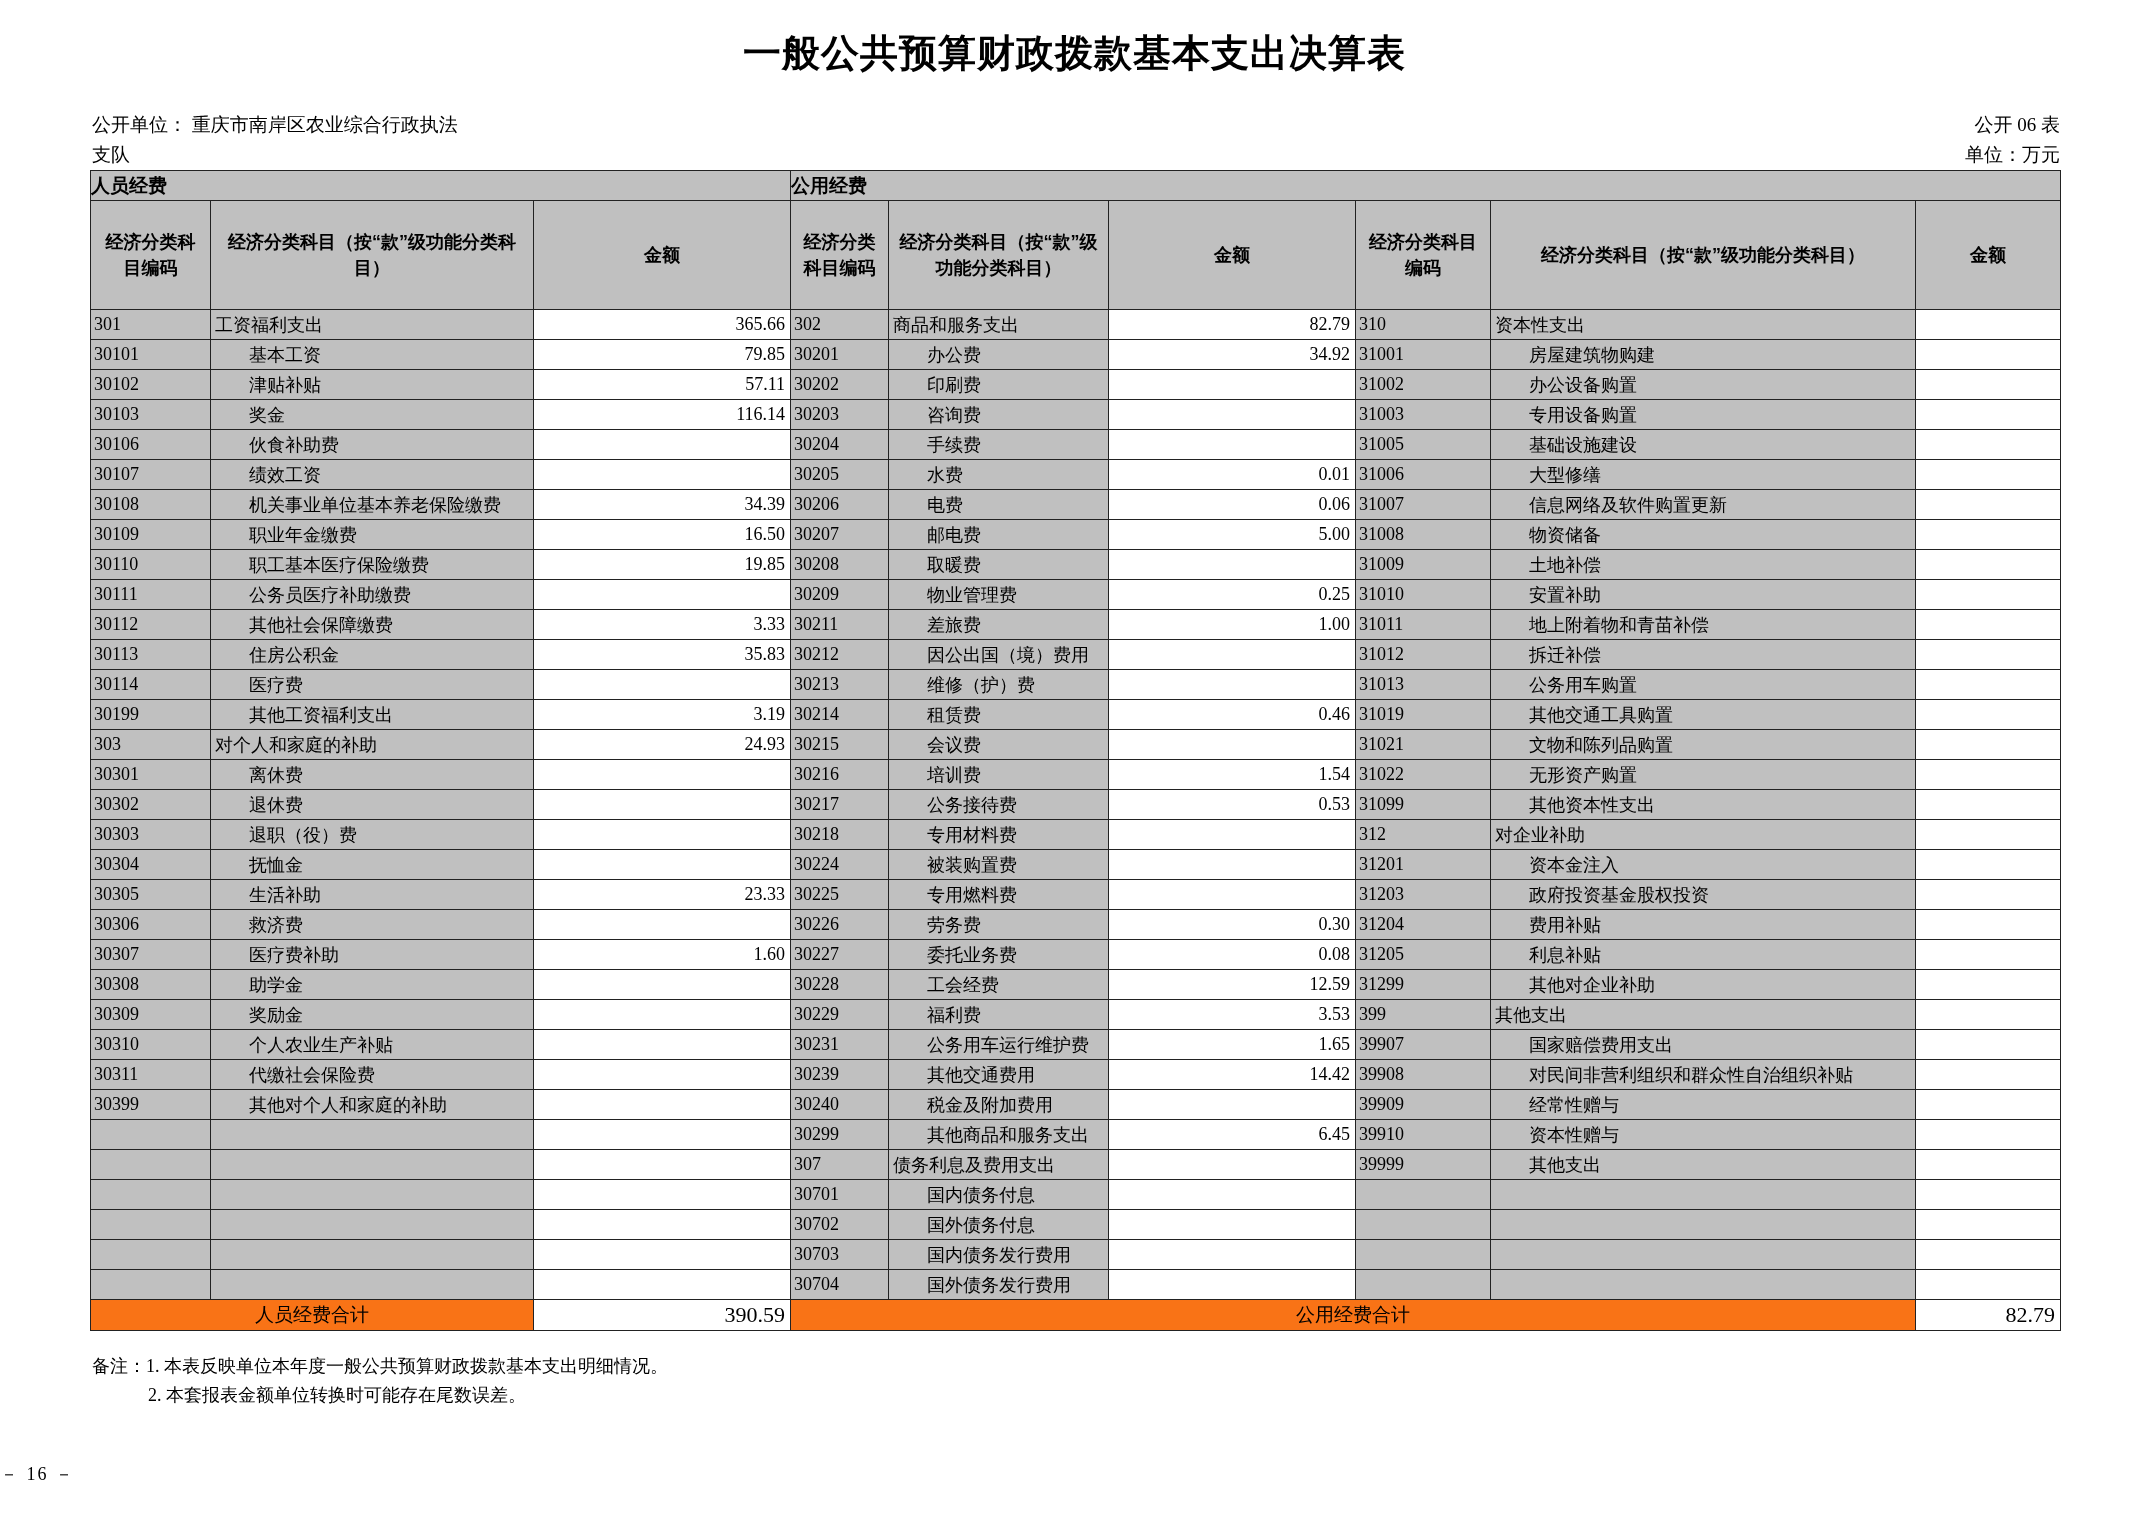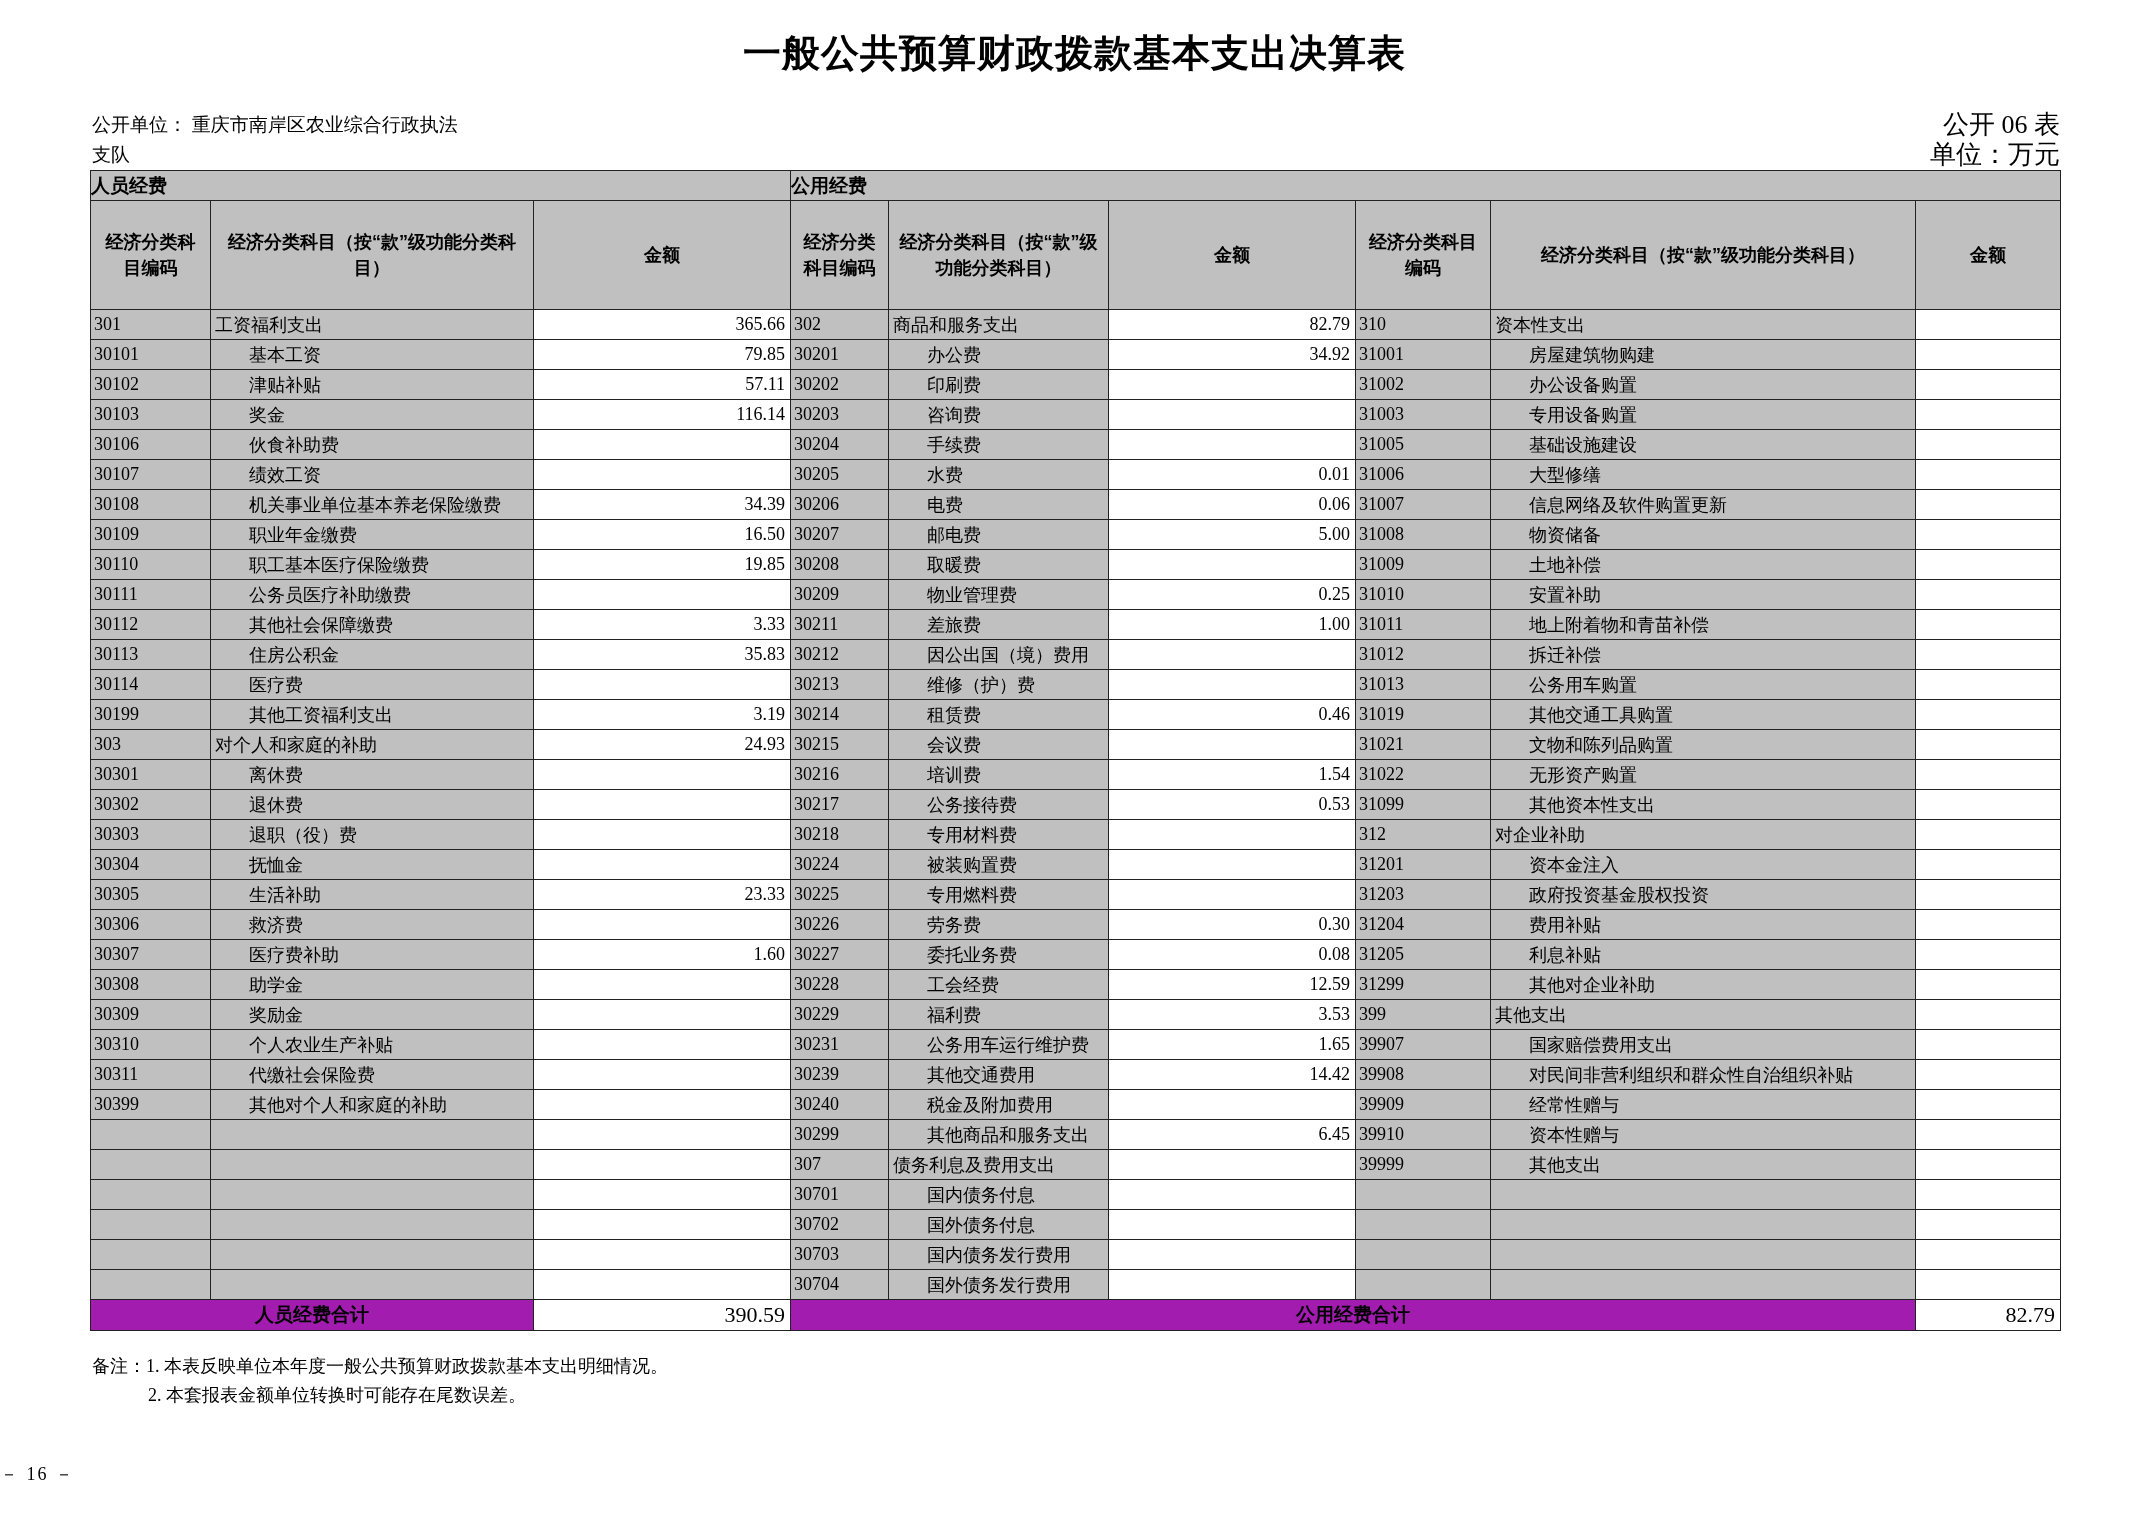--- a/index.html
+++ b/index.html
@@ -6,36 +6,36 @@
   body{
     width:2149px;height:1520px;position:relative;background:#ffffff;
     font-family:"Liberation Serif","DejaVu Serif",serif;color:#000;
   }
   .page-title{
     position:absolute;top:28px;left:0;width:2149px;text-align:center;
     font-family:Liberation Serif, serif;
     font-weight:bold;font-size:38px;letter-spacing:1px;
   }
   .meta-left{position:absolute;top:110px;left:92px;font-size:19px;line-height:30px;}
-  .meta-right{position:absolute;top:110px;right:89px;text-align:right;font-size:26px;line-height:30px;}
+  .meta-right{position:absolute;top:110px;right:89px;text-align:right;font-size:19px;line-height:30px;}
   .tbl-wrap{position:absolute;top:170px;left:90px;}
   table{border-collapse:collapse;table-layout:fixed;width:1970px;}
   td,th{border:1px solid #222;overflow:hidden;white-space:nowrap;font-size:18px;padding:0;}
   th{font-family:"Liberation Sans","DejaVu Sans",sans-serif;font-weight:bold;background:#c0c0c0;}
   .sec-row th{height:29px;font-size:19px;text-align:left;}
   .hdr-row th{height:108px;text-align:center;white-space:normal;line-height:26px;padding:0 6px;}
   tbody tr{height:30px;}
   td.code{background:#c0c0c0;text-align:left;padding-left:3px;}
   td.name{background:#c0c0c0;text-align:left;padding-left:4px;}
   td.name.indent{padding-left:38px;}
   td.amount{background:#ffffff;text-align:right;padding-right:5px;}
   tr.totals-row{height:31px;}
   tr.totals-row td.total-label{
-    background:#a21caf;text-align:center;
-    font-family:"Liberation Sans","DejaVu Sans",sans-serif;font-weight:bold;font-size:19px;
+    background:#f97316;text-align:center;
+    font-family:"Liberation Sans","DejaVu Sans",sans-serif;font-weight:normal;font-size:19px;
   }
   tr.totals-row td.amount{font-size:22px;margin-left:12px;}
   .notes{position:absolute;top:1352px;left:92px;font-size:18px;line-height:29px;}
   .notes .note-line2{padding-left:56px;}
   .page-num{position:absolute;top:1462px;left:0;width:2149px;text-align:left;font-size:18px;letter-spacing:2px;}
 </style>
 </head>
 <body>
 
 <div class="page-title">一般公共预算财政拨款基本支出决算表</div>

